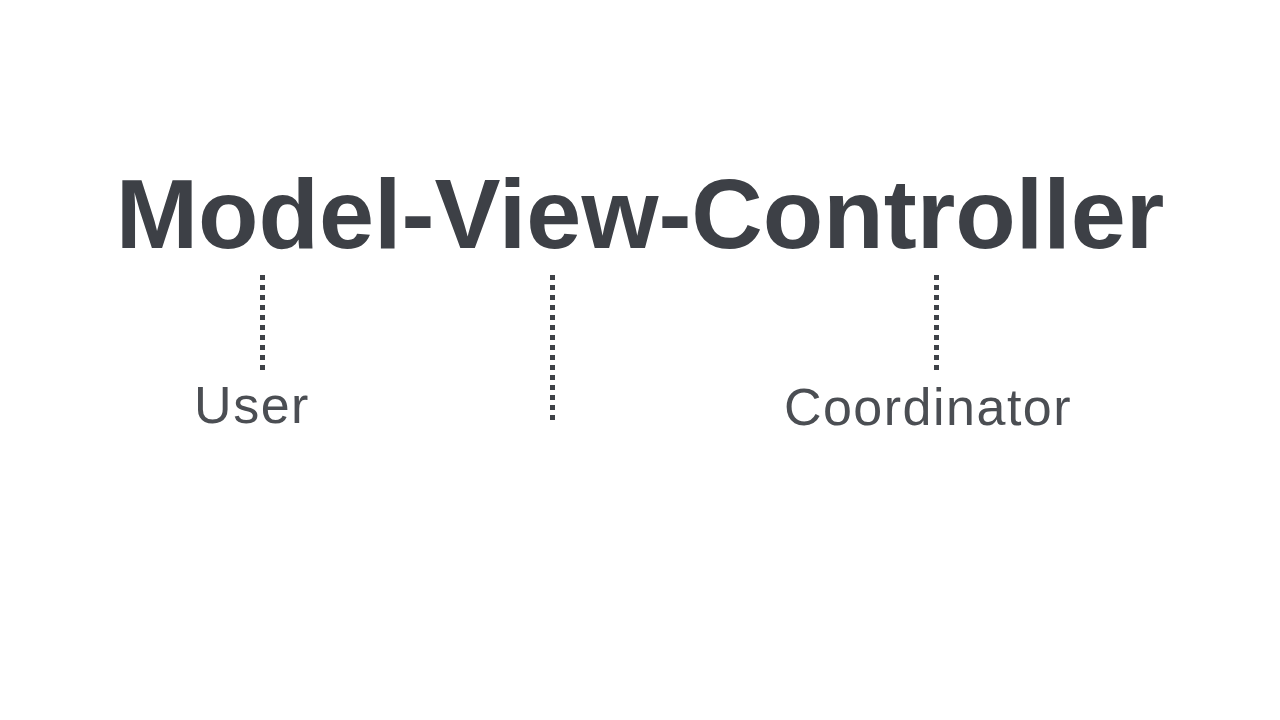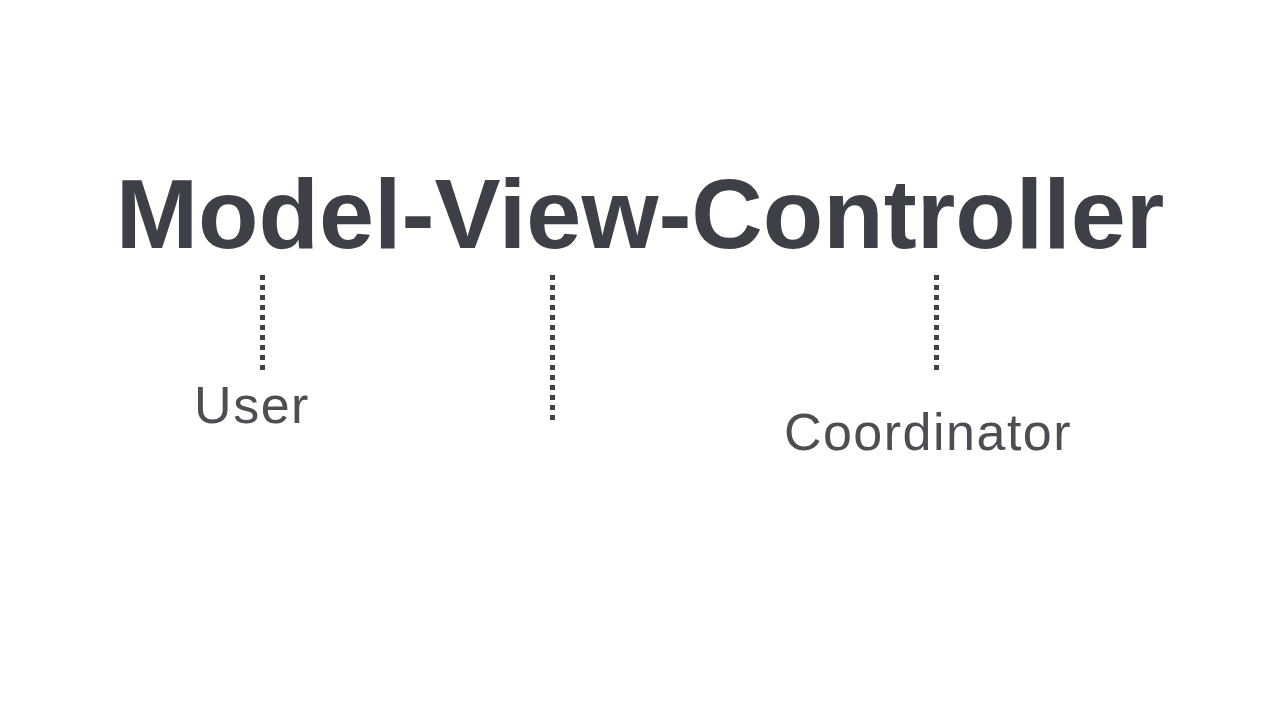--- a/index.html
+++ b/index.html
@@ -47,21 +47,21 @@
     transform: translateX(-50%);
     font-size: 52px;
     line-height: 1;
     font-weight: 400;
     letter-spacing: 1.5px;
     color: #4b4e53;
     white-space: nowrap;
   }
   .l-data        { left: 252px; top: 379px; }
   .l-ui          { left: 545px; top: 431px; }
-  .l-coordinator { left: 928px; top: 381px; margin-top: 25px; }
+  .l-coordinator { left: 928px; top: 381px; }
 </style>
 </head>
 <body>
 
 <div class="canvas">
   <h1 class="title">Model-View-Controller</h1>
 
   <div class="connector c-model"></div>
   <div class="connector c-view"></div>
   <div class="connector c-controller"></div>

